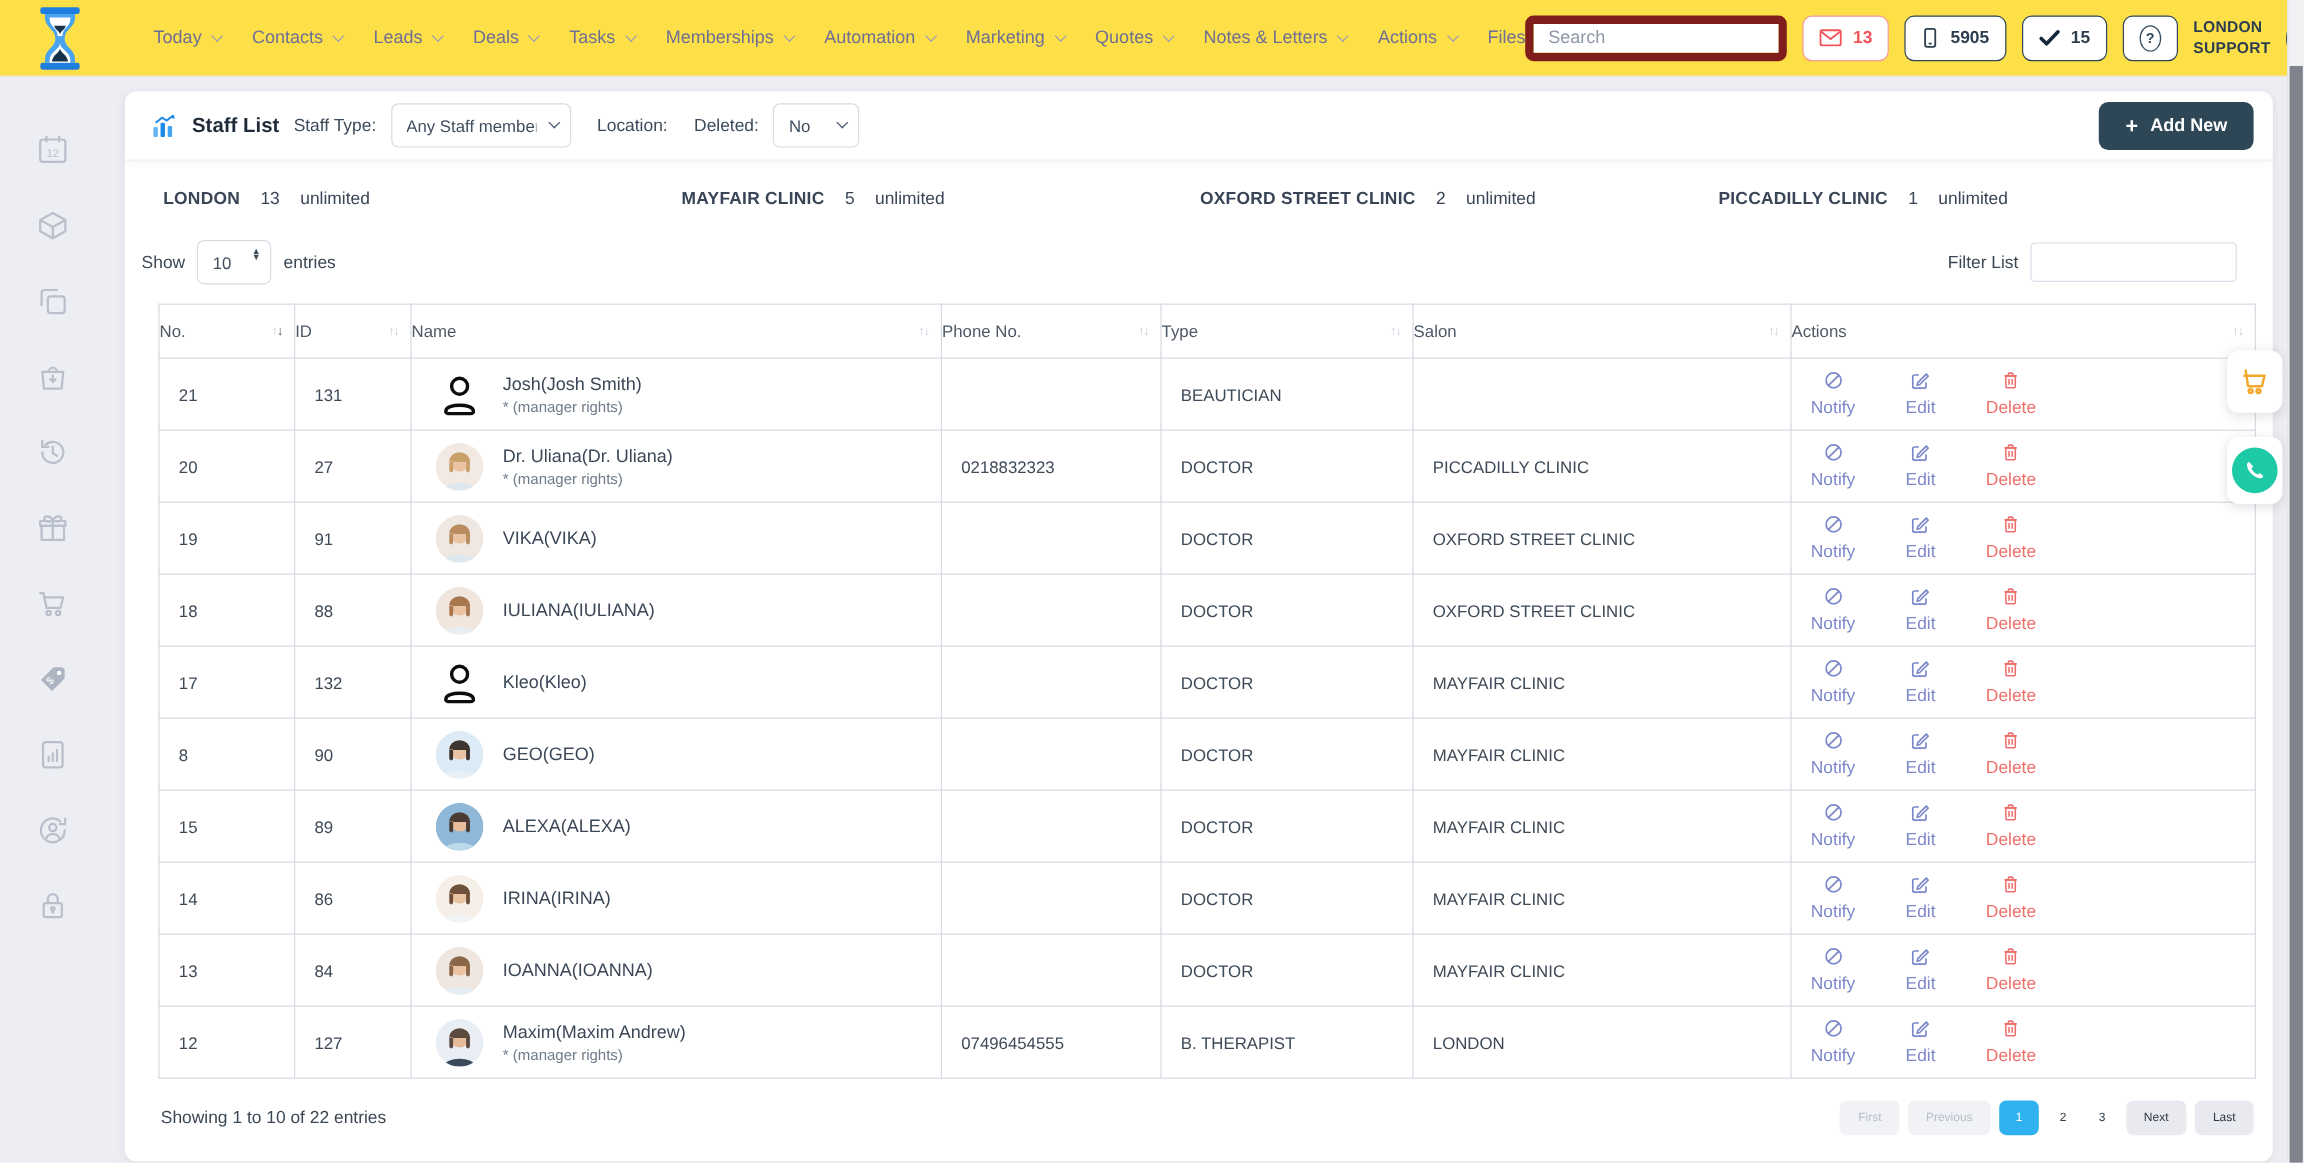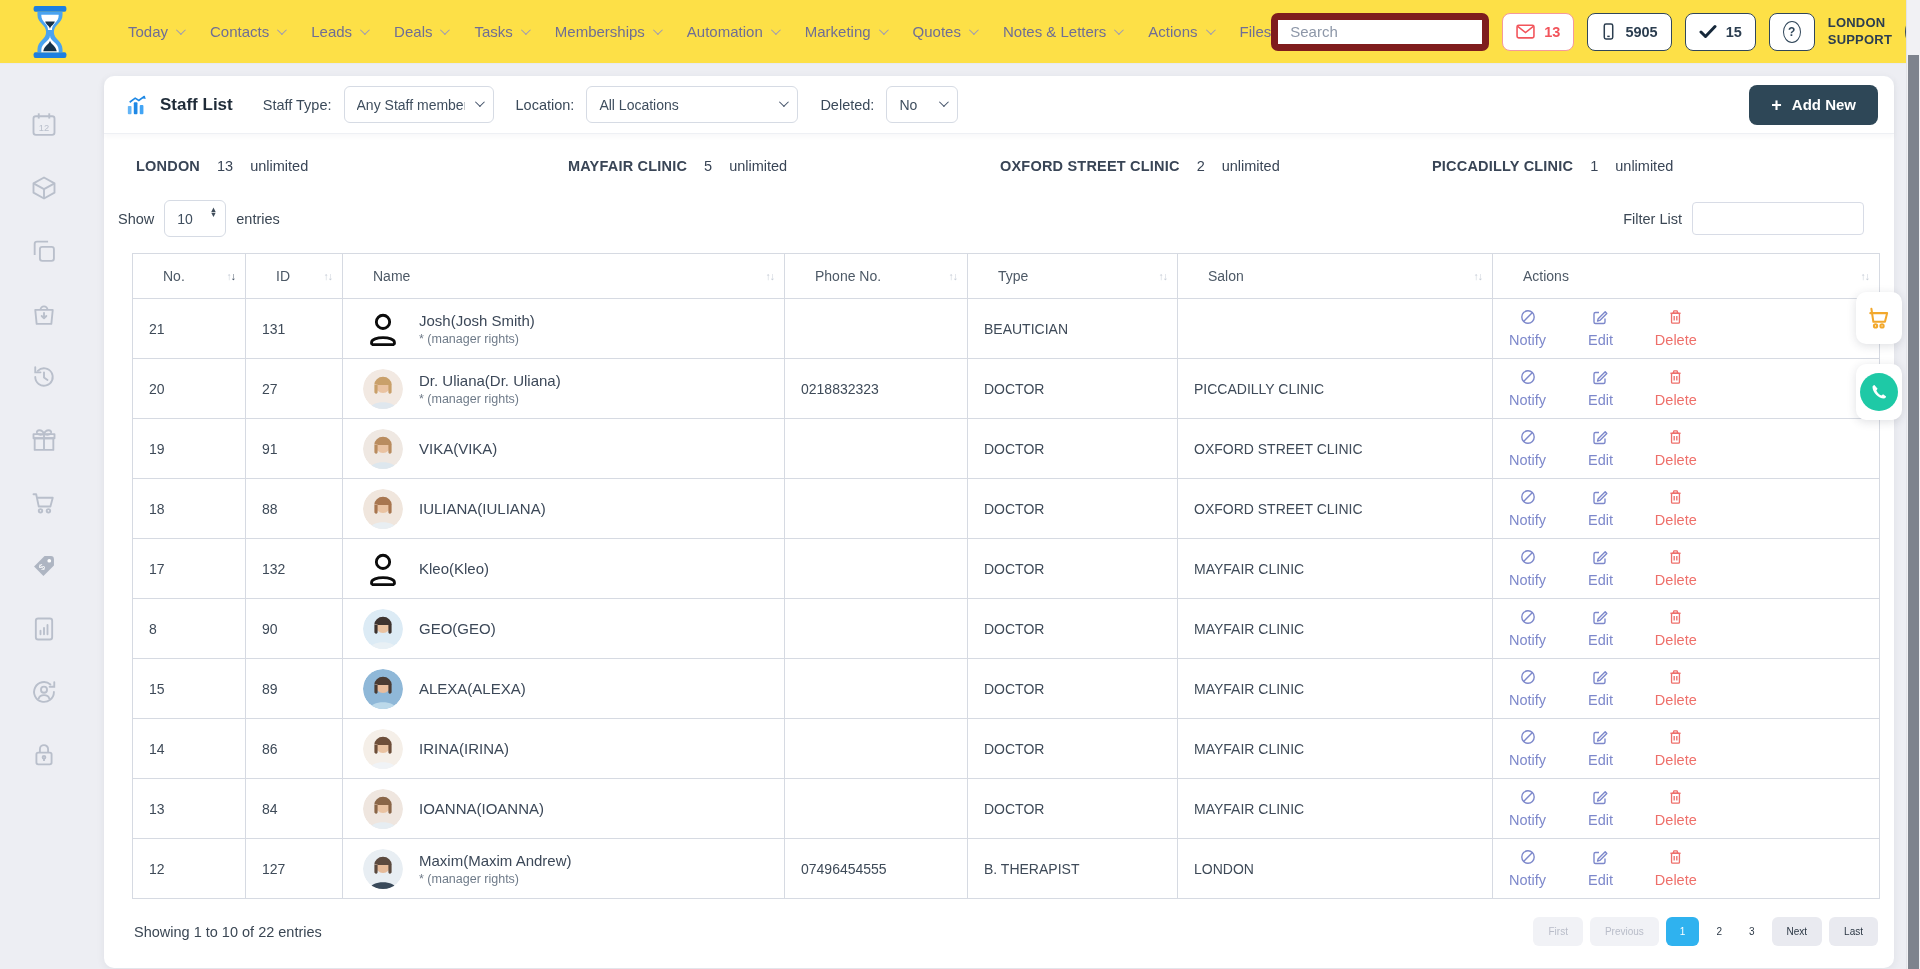--- a/index.html
+++ b/index.html
@@ -31,21 +31,21 @@
   
   .sidebar { position:absolute; left:0; top:64px; width:88px; bottom:0; display:flex; flex-direction:column;
              align-items:center; padding-top:46px; gap:33px; }
   .side-ico { width:30px; height:30px; display:flex; align-items:center; justify-content:center; cursor:pointer; }
 
   
   .card { position:absolute; left:104px; right:26px; top:76px; background:#fff; border-radius:10px;
           box-shadow:0 2px 8px rgba(40,50,70,.07); padding-bottom:6px; }
   .toolbar { height:58px; display:flex; align-items:center; padding:0 16px 0 22px; gap:12px;
              border-bottom:1px solid #eef0f4; box-shadow:0 3px 5px rgba(30,40,60,.03); }
-  .page-title { font-size:17px; font-weight:700; color:#1f2b38; margin-right:18px; }
+  .page-title { font-size:17px; font-weight:700; color:#1f2b38; margin-right:0; }
   .flabel { font-size:14.5px; color:#3b4a5a; }
   .sel { position:relative; display:inline-block; }
   .sel select { appearance:none; -webkit-appearance:none; border:1px solid #d6dbe4; border-radius:6px; height:37px;
                 padding:0 28px 0 12px; color:#3f4e5e; font-size:14px; background:#fff; font-family:inherit; cursor:pointer; }
   .sel .chev { position:absolute; right:12px; top:14px; border-color:#44536a; pointer-events:none; }
   .sel.spin .spinner { position:absolute; right:9px; top:8px; display:inline-flex; flex-direction:column; line-height:.62;
                        font-size:7.5px; color:#3f4c5a; pointer-events:none; }
   .add-btn { margin-left:auto; background:#2e4757; color:#fff; border:none; border-radius:8px; height:40px; padding:0 22px;
              font-size:15px; font-weight:600; display:flex; align-items:center; gap:10px; cursor:pointer; font-family:inherit; }
   .add-plus { font-size:18px; font-weight:700; line-height:1; }
@@ -56,21 +56,21 @@
 
   .controls { display:flex; align-items:center; padding:18px 30px 16px 14px; }
   .controls .grp { display:flex; align-items:center; gap:10px; font-size:14.5px; color:#3b4754; }
   .filter-grp { margin-left:auto; }
   .filter-grp input { width:172px; height:33px; border:1px solid #d8dce6; border-radius:4px; padding:0 8px; font-family:inherit; font-size:14px; }
 
   
   .tbl-wrap { margin:0 14px 0 28px; }
   table { width:100%; border-collapse:collapse; table-layout:fixed; }
   th, td { border:1px solid #d6dae2; }
-  th { height:45px; font-weight:400; color:#4d5966; font-size:14px; text-align:center; padding:0 10px 0 30px; cursor:pointer; }
+  th { height:45px; font-weight:400; color:#4d5966; font-size:14px; text-align:center; padding:0 10px 0 0; cursor:pointer; }
   .th-in { display:flex; align-items:center; justify-content:space-between; }
   .sorts { color:#c7cdd7; font-size:10.5px; letter-spacing:-1px; white-space:nowrap; }
   .sorts.sort-desc .arr-down { color:#425062; font-weight:700; }
   td { height:60px; padding:0 16px; font-size:14px; color:#3e4a58; background:#fff; }
   .name-cell { display:flex; align-items:center; gap:16px; padding-left:4px; }
   .avatar { width:40px; height:40px; border-radius:50%; flex:none; overflow:hidden; display:flex; align-items:center; justify-content:center; }
   .nm { font-size:15px; color:#3c4858; }
   .sub { font-size:12.5px; color:#6f7b89; margin-top:3px; }
   .act-link { display:inline-flex; align-items:center; gap:7px; margin-right:38px; font-size:14.5px; cursor:pointer;flex-direction:column; }
   .act-notify, .act-edit { color:#7d88cb; }
@@ -316,26 +316,20 @@
 
     <span class="flabel">Staff Type:</span>
     <span class="sel">
       <select style="width:150px;">
         <option>Any Staff members</option>
       </select>
       <span class="chev"></span>
     </span>
 
     <span class="flabel" style="margin-left:10px;">Location:</span>
-    <span class="sel">
-      <select style="width:212px;">
-        <option>All Locations</option>
-      </select>
-      <span class="chev"></span>
-    </span>
 
     <span class="flabel" style="margin-left:10px;">Deleted:</span>
     <span class="sel">
       <select style="width:72px;">
         <option>No</option>
       </select>
       <span class="chev"></span>
     </span>
 
     <button class="add-btn">

